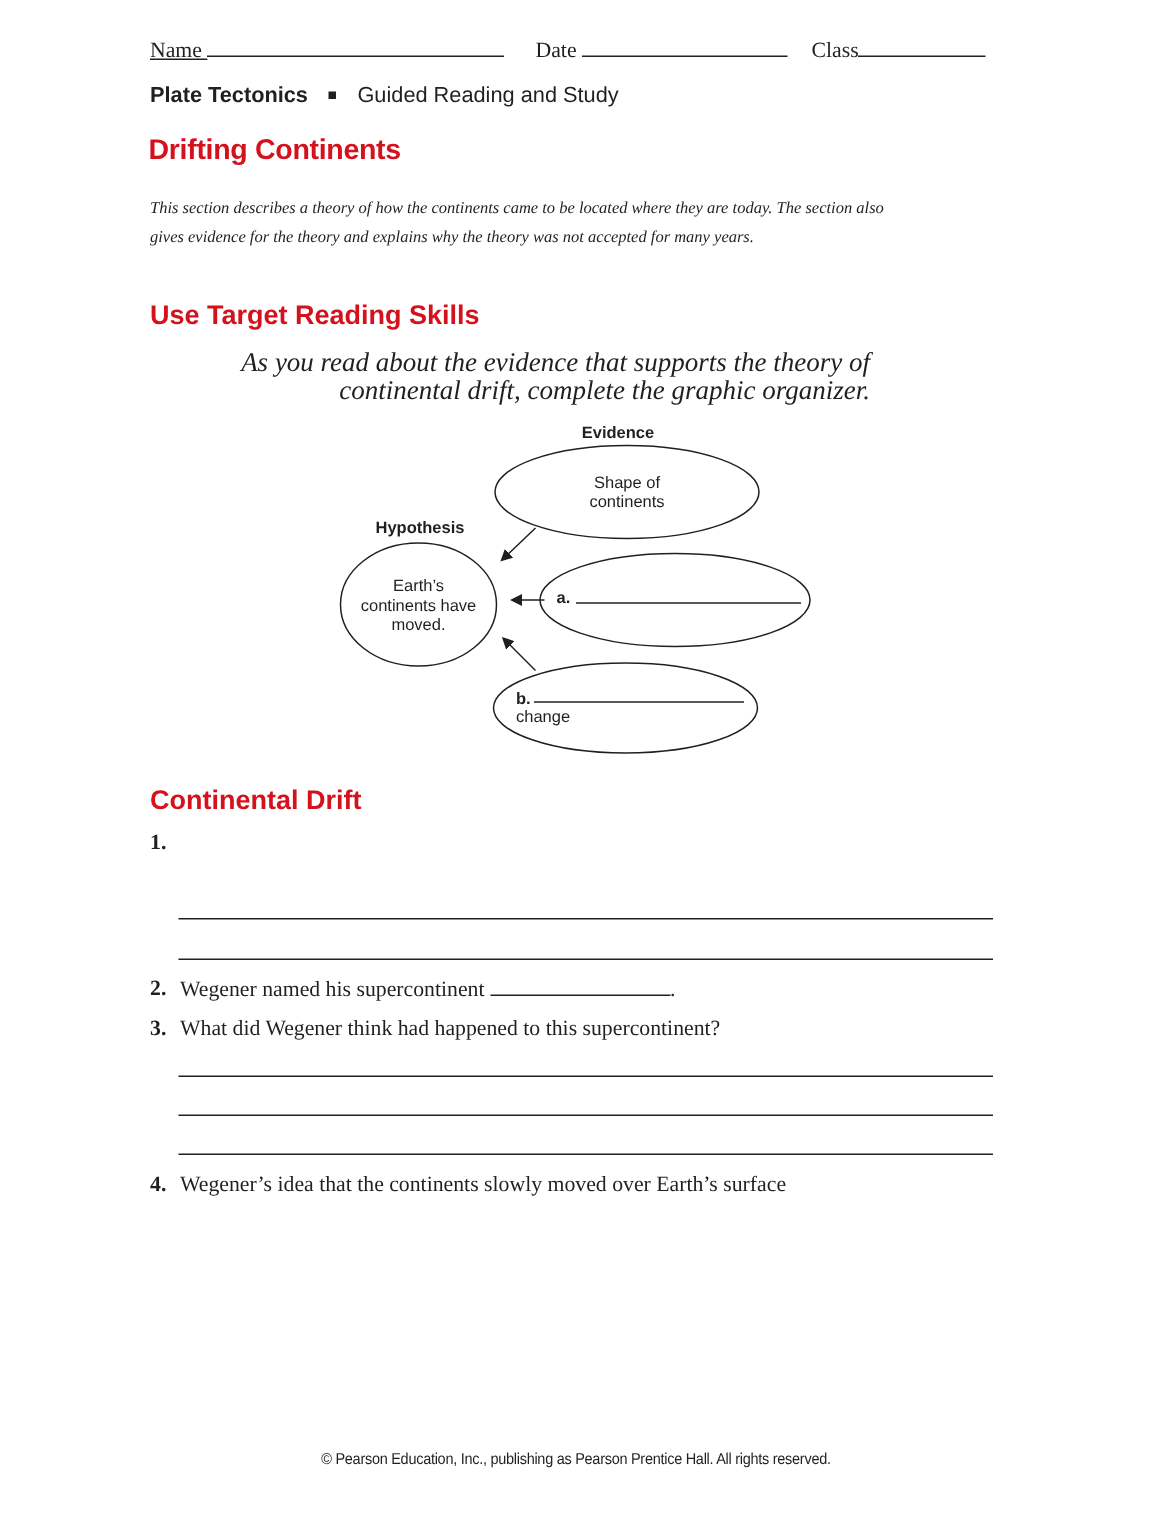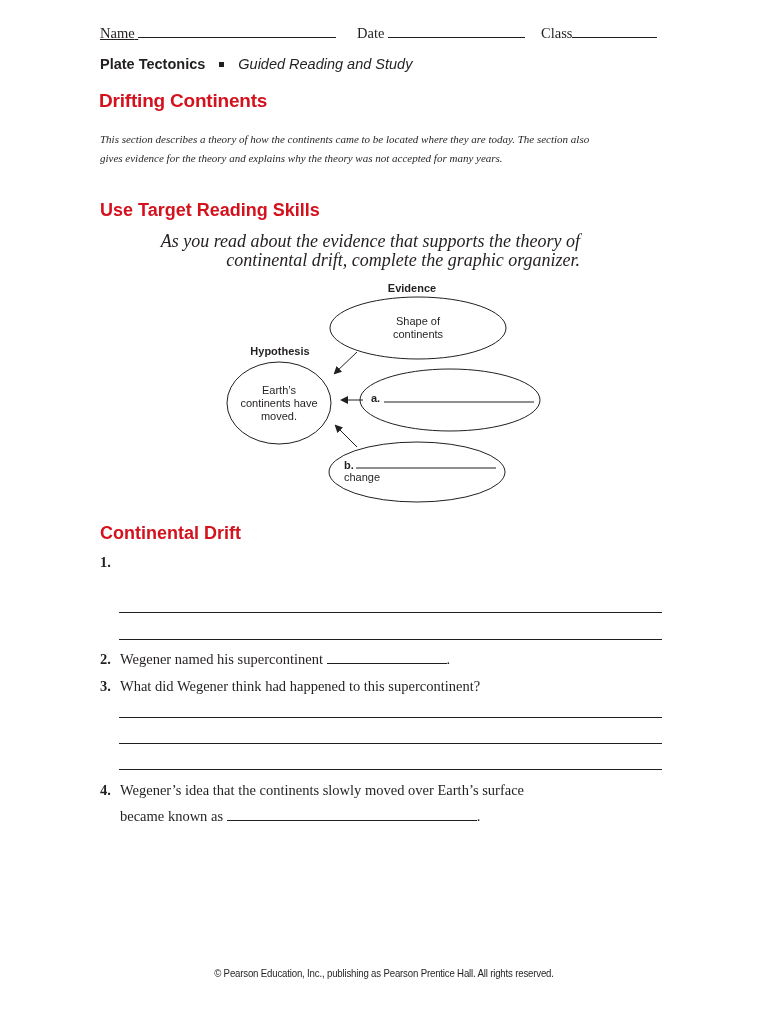--- a/index.html
+++ b/index.html
@@ -8,21 +8,21 @@
   .sans { font-family: "Liberation Sans", "DejaVu Sans", sans-serif; }
   .abs { position: absolute; }
 
   .hdr-row { top: 24px; left: 100px; font-size: 14.5px; }
   .hdr-item { position: absolute; top: 0; white-space: nowrap; }
   .blank { display: inline-block; border-bottom: 1px solid #231f20; height: 13px; vertical-align: baseline; }
 
   .subhdr { top: 56px; left: 100px; font-size: 14.5px; white-space: nowrap; }
   .subhdr .chap { font-weight: bold; }
   .subhdr .bullet { display: inline-block; width: 5px; height: 5px; background: #231f20; margin: 0 14px 2px 14px; vertical-align: middle; }
-  .subhdr .sub { font-style: italic; }
+  .subhdr .sub { }
 
   .title { top: 90px; left: 99px; font-size: 19px; font-weight: bold; color: #d4121e; letter-spacing: -0.2px; }
   .intro { top: 130px; left: 100px; width: 510px; font-size: 11px; font-style: italic; line-height: 18.5px; }
   .h2 { font-size: 18px; font-weight: bold; color: #d4121e; left: 100px; }
   .instr { top: 232px; left: 100px; width: 480px; font-size: 18px; font-style: italic; line-height: 18.5px; text-align: right; }
 
   #organizer { position: absolute; left: 0; top: 0; }
   .org-text { font-family: "Liberation Sans", "DejaVu Sans", sans-serif; font-size: 11px; fill: #231f20; }
   .org-bold { font-weight: bold; }
 
@@ -114,19 +114,15 @@
   <span class="num">3.</span>
   <span class="txt">What did Wegener think had happened to this supercontinent?</span>
 </div>
 <div class="ans-line" style="top:717px;"></div>
 <div class="ans-line" style="top:743px;"></div>
 <div class="ans-line" style="top:769px;"></div>
 
 <div class="q serif" style="top:781px;">
   <span class="num">4.</span>
   <span class="txt">Wegener’s idea that the continents slowly moved over Earth’s surface</span>
-  <span class="txt" style="margin-top:7px;">
-    <span>became known as</span>
-    <span class="blank" style="width:250px;"></span><span>.</span>
-  </span>
 </div>
 
 <div class="abs footer sans">© Pearson Education, Inc., publishing as Pearson Prentice Hall. All rights reserved.</div>
 
 </body></html>

